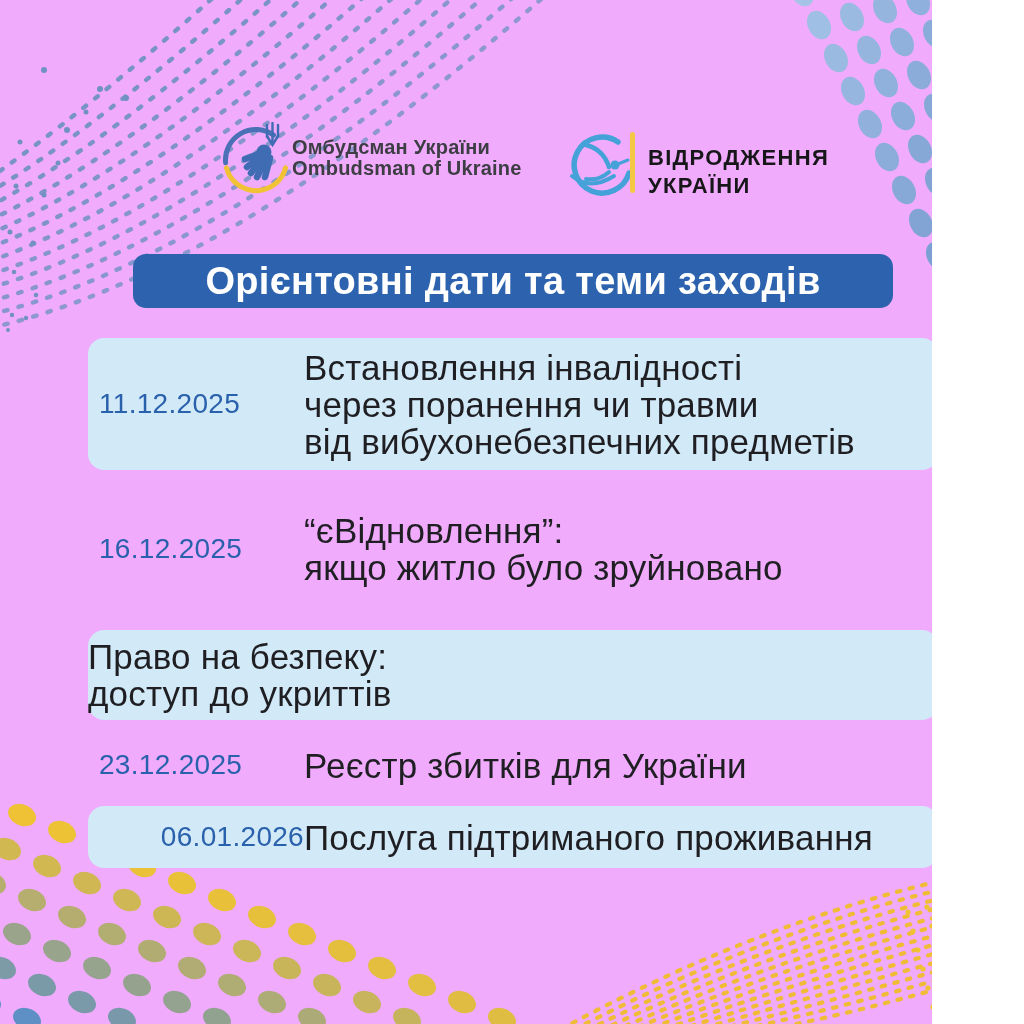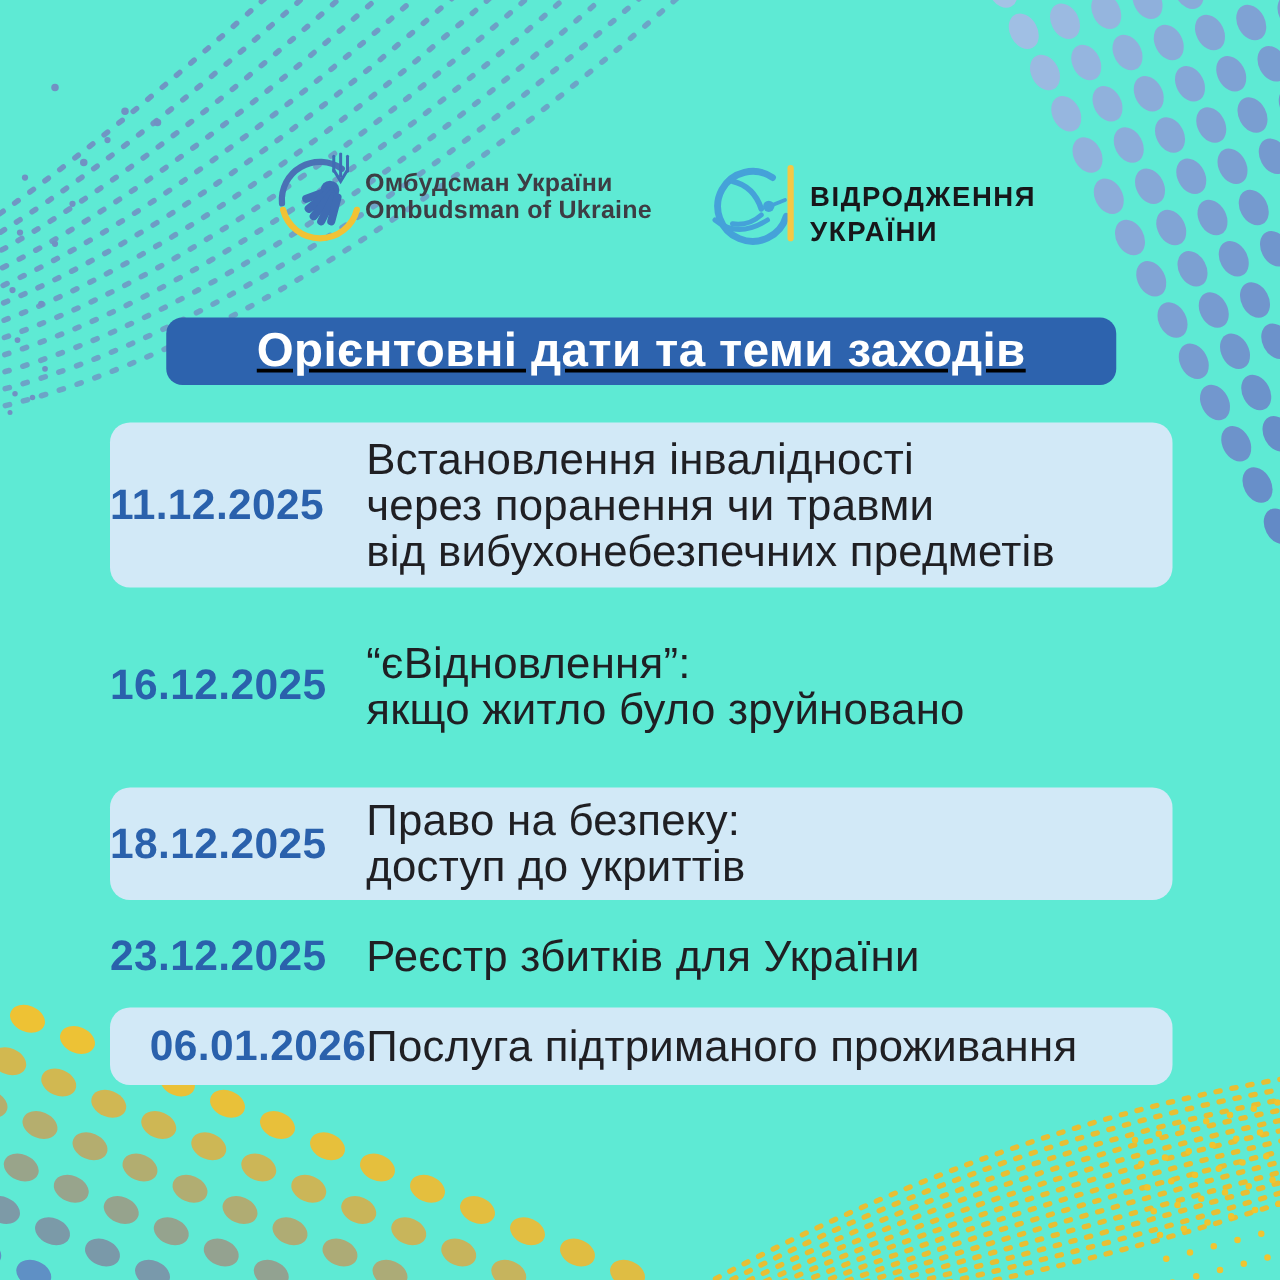--- a/index.html
+++ b/index.html
@@ -1,40 +1,40 @@
 <!DOCTYPE html>
 <html><head>
 <meta charset="utf-8">
 <style>
   html,body{margin:0;padding:0;background:#ffffff;}
   .stage{
-    position:relative;width:1024px;height:1024px;overflow:hidden;background:#5eead4;
+    position:relative;width:932px;height:1024px;overflow:hidden;background:#f0abfc;
     font-family:"Liberation Sans", sans-serif;
   }
   #deco{position:absolute;left:0;top:0;width:1024px;height:1024px;z-index:0;}
   .content{position:absolute;left:0;top:0;width:1024px;height:1024px;z-index:1;}
 
   
   .logo-omb{position:absolute;left:218px;top:122px;width:76px;height:76px;}
   .omb-text{position:absolute;left:292px;top:137px;font-size:20px;font-weight:bold;
     color:#3d3d44;line-height:21px;letter-spacing:.2px;}
   .logo-vid{position:absolute;left:558px;top:130px;width:78px;height:78px;}
   .vid-bar{position:absolute;left:630px;top:132px;width:5px;height:61px;background:#f5c844;border-radius:3px;}
   .vid-text{position:absolute;left:648px;top:144px;font-size:22px;font-weight:800;
     color:#17171a;line-height:28px;letter-spacing:1.3px;}
 
   
   .banner{position:absolute;left:133px;top:254px;width:760px;height:54px;background:#2d63ae;
-    border-radius:13px;display:flex;align-items:center;justify-content:center;text-decoration:underline;}
+    border-radius:13px;display:flex;align-items:center;justify-content:center;}
   .banner span{color:#ffffff;font-size:38px;font-weight:bold;letter-spacing:.3px;}
 
   
   .row{position:absolute;left:88px;width:850px;display:flex;align-items:center;}
   .row.card{background:#d2e9f7;border-radius:16px;}
-  .date{flex:0 0 205px;font-size:34px;font-weight:bold;color:#2a61ac;letter-spacing:.3px;}
+  .date{flex:0 0 205px;padding-left:11px;font-size:28px;font-weight:normal;color:#2a61ac;letter-spacing:.3px;}
   .topic{font-size:35px;color:#1f1f23;line-height:37px;letter-spacing:.2px;}
   .r1{top:338px;height:132px;}
   .r2{top:489px;height:119px;}
   .r3{top:630px;height:90px;}
   .r4{top:742px;height:46px;}
   .r5{top:806px;height:62px;text-align:right;}
 </style>
 </head>
 <body>
 
@@ -296,21 +296,20 @@
 
     <div class="row r2">
       <div class="date">16.12.2025</div>
       <div class="topic">
         <div>“єВідновлення”:</div>
         <div>якщо житло було зруйновано</div>
       </div>
     </div>
 
     <div class="row card r3">
-      <div class="date">18.12.2025</div>
       <div class="topic">
         <div>Право на безпеку:</div>
         <div>доступ до укриттів</div>
       </div>
     </div>
 
     <div class="row r4">
       <div class="date">23.12.2025</div>
       <div class="topic">
         <div>Реєстр збитків для України</div>

